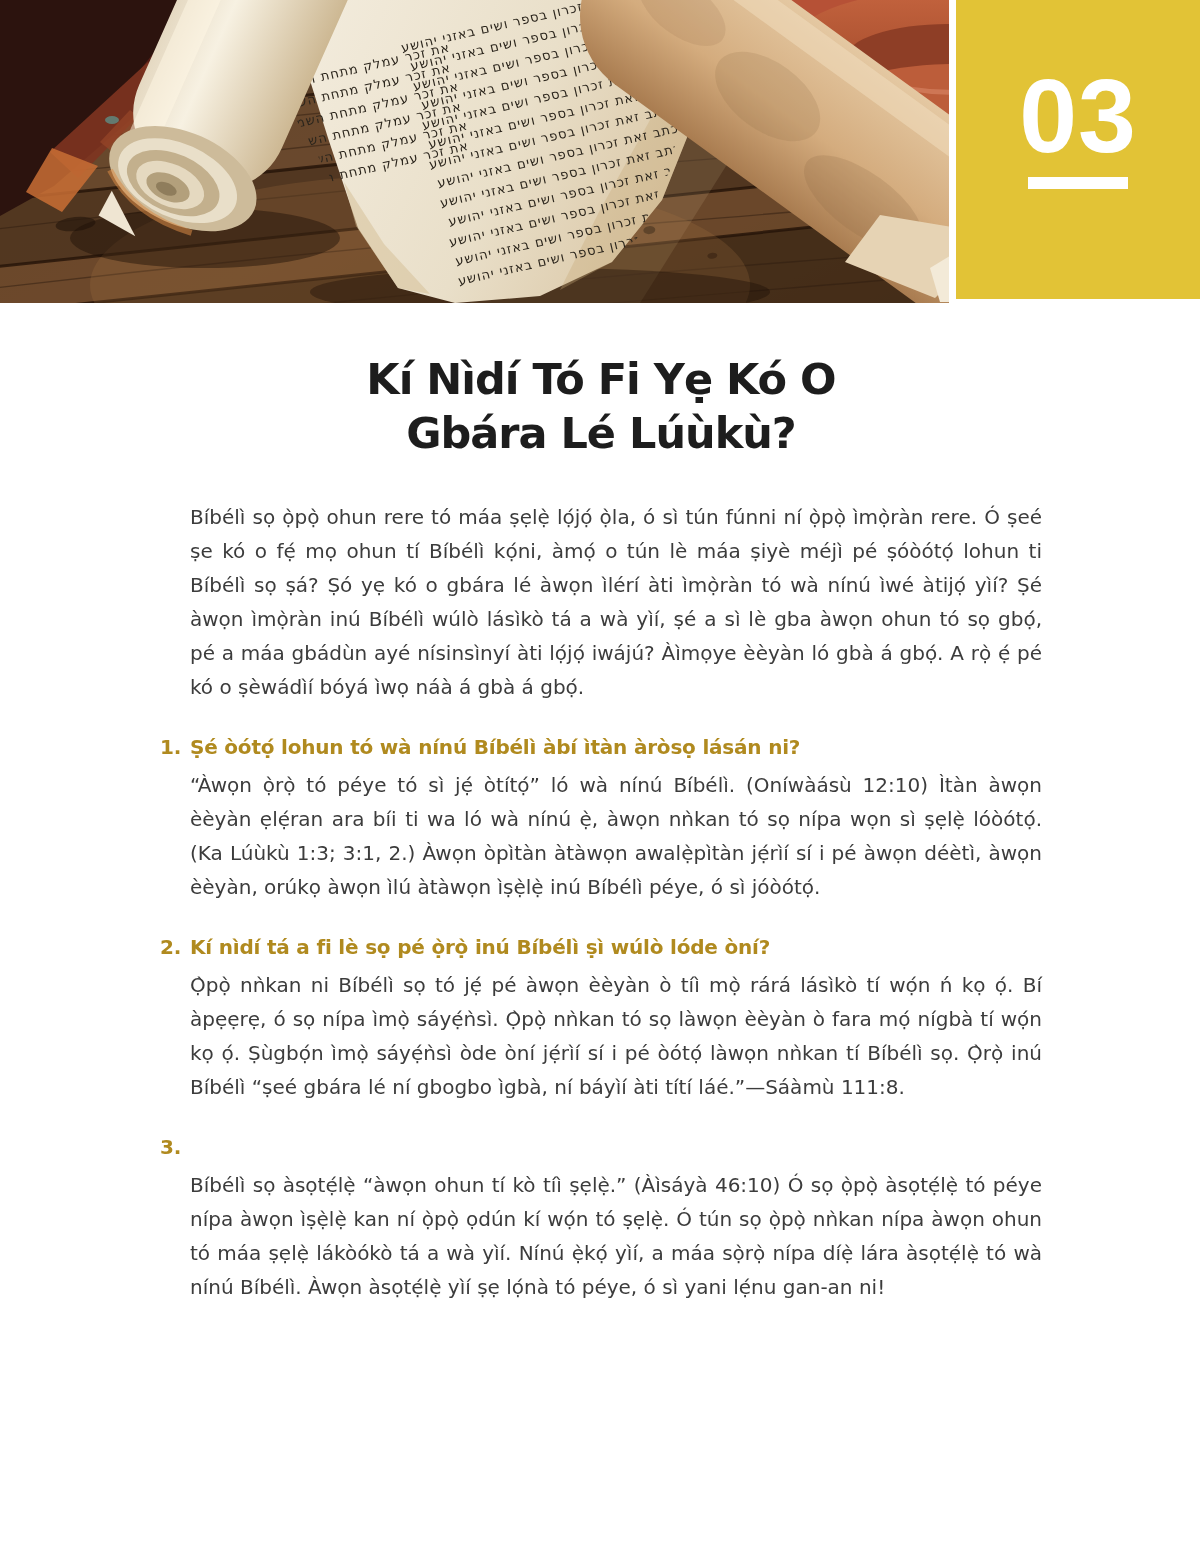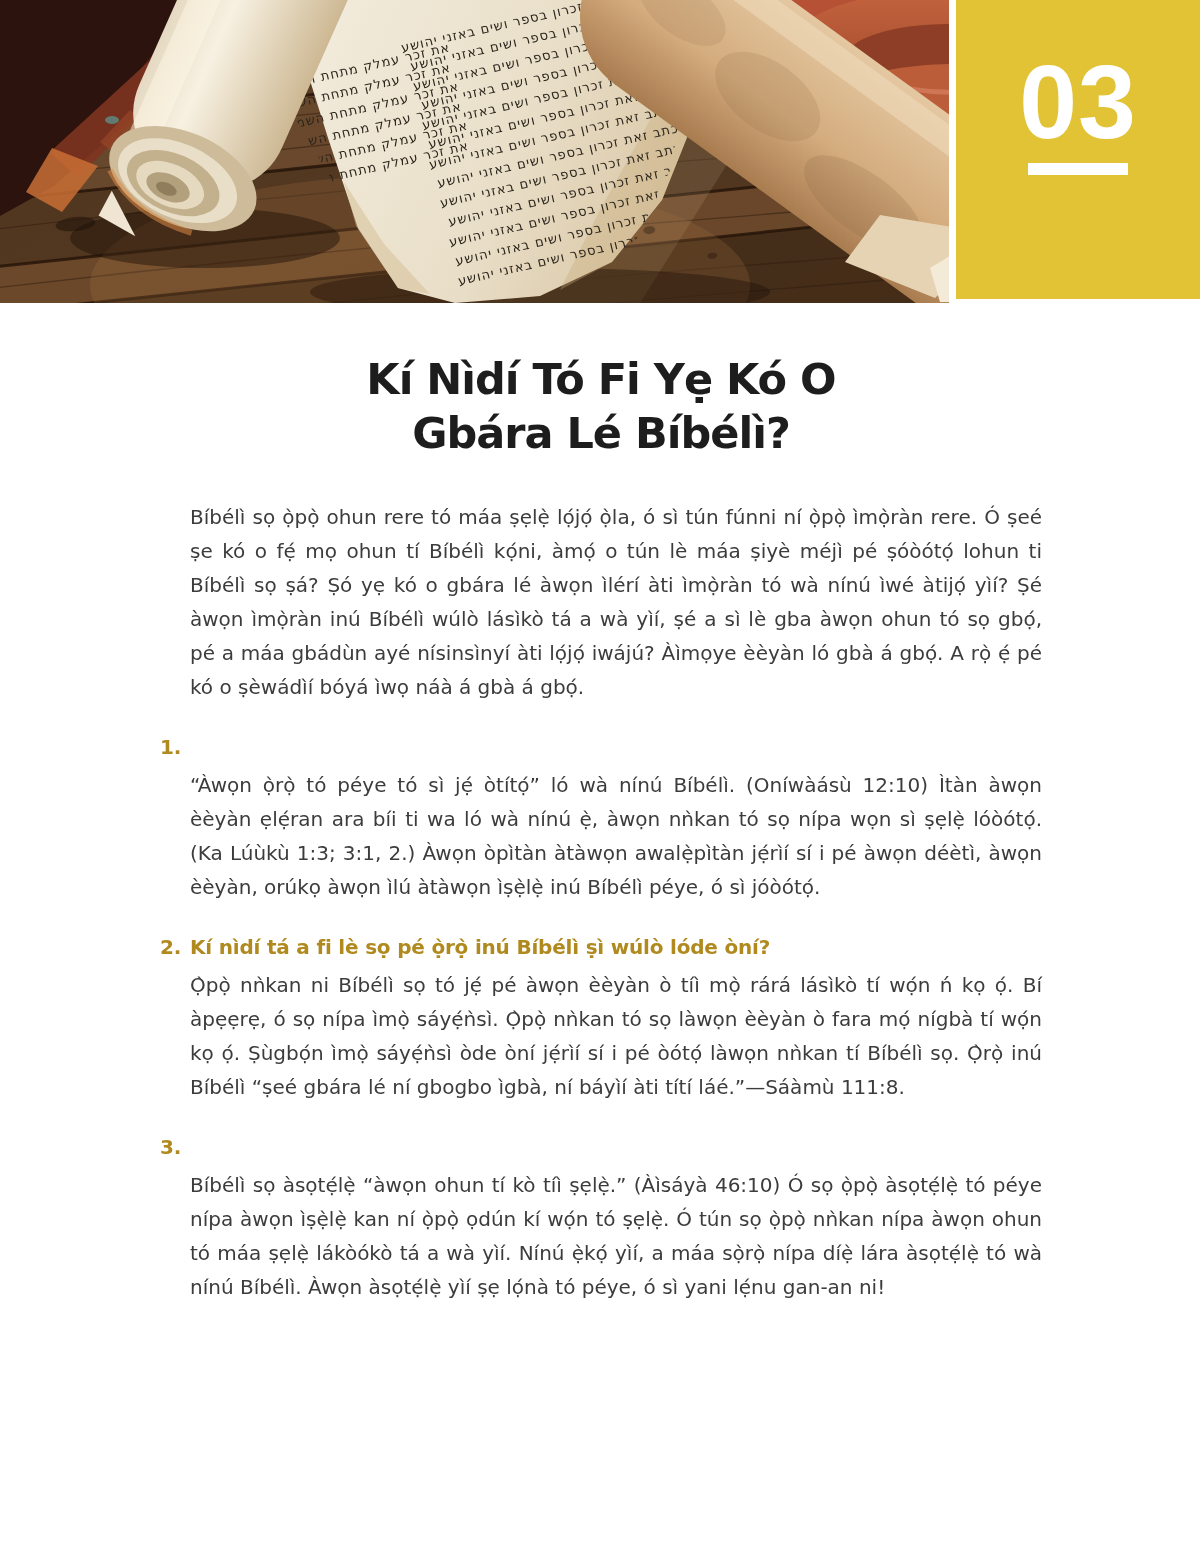--- a/index.html
+++ b/index.html
@@ -8,21 +8,21 @@
     font-family:"DejaVu Sans","Liberation Sans",sans-serif;
     -webkit-font-smoothing:antialiased;overflow:hidden;
   }
   .hero{position:absolute;left:0;top:0;width:949px;height:303px;overflow:hidden;}
   .hero svg{display:block;}
   .tab{
     position:absolute;left:956px;top:0;width:244px;height:299px;
     background:#e2c336;display:flex;flex-direction:column;align-items:center;
   }
   .tab .num{
-    margin-top:48px;font-family:"Liberation Sans","DejaVu Sans",sans-serif;
+    margin-top:62px;font-family:"Liberation Sans","DejaVu Sans",sans-serif;
     font-size:104px;line-height:1.05;font-weight:bold;color:#ffffff;letter-spacing:1px;
   }
   .tab .bar{width:100px;height:12px;background:#ffffff;margin-top:6px;}
   .content{position:absolute;left:160px;top:303px;width:882px;}
   h1{
     margin:49px 0 0 0;font-family:"DejaVu Sans","Liberation Sans",sans-serif;
     font-weight:bold;font-size:43px;line-height:54px;color:#1d1d1d;letter-spacing:-1px;text-align:center;
   }
   .bodytext{
     font-size:20px;line-height:34px;color:#3c3c3c;text-align:justify;
@@ -188,27 +188,28 @@
   </svg>
 </div>
 
 <div class="tab">
   <div class="num">03</div>
   <div class="bar"></div>
 </div>
 
 <div class="content">
 
-  <h1><span>Kí Nìdí Tó Fi Yẹ Kó O</span><br><span>Gbára Lé Bíbélì?</span></h1>
+  <h1><span>Kí Nìdí Tó Fi Yẹ Kó O</span><br><span>Gbára Lé Lúùkù?</span></h1>
 
   <p class="bodytext intro">Bíbélì sọ ọ̀pọ̀ ohun rere tó máa ṣẹlẹ̀ lọ́jọ́ ọ̀la, ó sì tún fúnni ní ọ̀pọ̀ ìmọ̀ràn rere. Ó ṣeé ṣe kó o fẹ́ mọ ohun tí Bíbélì kọ́ni, àmọ́ o tún lè máa ṣiyè méjì pé ṣóòótọ́ lohun ti Bíbélì sọ ṣá? Ṣó yẹ kó o gbára lé àwọn ìlérí àti ìmọ̀ràn tó wà nínú ìwé àtijọ́ yìí? Ṣé àwọn ìmọ̀ràn inú Bíbélì wúlò lásìkò tá a wà yìí, ṣé a sì lè gba àwọn ohun tó sọ gbọ́, pé a máa gbádùn ayé nísinsìnyí àti lọ́jọ́ iwájú? Àìmọye èèyàn ló gbà á gbọ́. A rọ̀ ẹ́ pé kó o ṣèwádìí bóyá ìwọ náà á gbà á gbọ́.</p>
 
   <section>
     <h2 class="q-head">
         <span class="q-num">1.</span>
+        <span>Ṣé òótọ́ lohun tó wà nínú Bíbélì àbí ìtàn àròsọ lásán ni?</span>
       </h2>
     <p class="bodytext q-para"><span class="b">“Àwọn ọ̀rọ̀ tó péye tó sì jẹ́ òtítọ́”</span><span> ló wà nínú Bíbélì. (Oníwàásù 12:10) Ìtàn àwọn èèyàn ẹlẹ́ran ara bíi ti wa ló wà nínú ẹ̀, àwọn nǹkan tó sọ nípa wọn sì ṣẹlẹ̀ lóòótọ́. (Ka Lúùkù 1:3; 3:1, 2.) Àwọn òpìtàn àtàwọn awalẹ̀pìtàn jẹ́rìí sí i pé àwọn déètì, àwọn èèyàn, orúkọ àwọn ìlú àtàwọn ìṣẹ̀lẹ̀ inú Bíbélì péye, ó sì jóòótọ́.</span></p>
   </section>
 
   <section>
     <h2 class="q-head">
         <span class="q-num">2.</span>
         <span>Kí nìdí tá a fi lè sọ pé ọ̀rọ̀ inú Bíbélì ṣì wúlò lóde òní?</span>
       </h2>
     <p class="bodytext q-para"><span>Ọ̀pọ̀ nǹkan ni Bíbélì sọ tó jẹ́ pé àwọn èèyàn ò tíì mọ̀ rárá lásìkò tí wọ́n ń kọ ọ́. Bí àpẹẹrẹ, ó sọ nípa ìmọ̀ sáyẹ́ǹsì. Ọ̀pọ̀ nǹkan tó sọ làwọn èèyàn ò fara mọ́ nígbà tí wọ́n kọ ọ́. Ṣùgbọ́n ìmọ̀ sáyẹ́ǹsì òde òní jẹ́rìí sí i pé òótọ́ làwọn nǹkan tí Bíbélì sọ. Ọ̀rọ̀ inú Bíbélì </span><span class="b">“ṣeé gbára lé ní gbogbo ìgbà, ní báyìí àti títí láé.”</span><span>—Sáàmù 111:8.</span></p>

